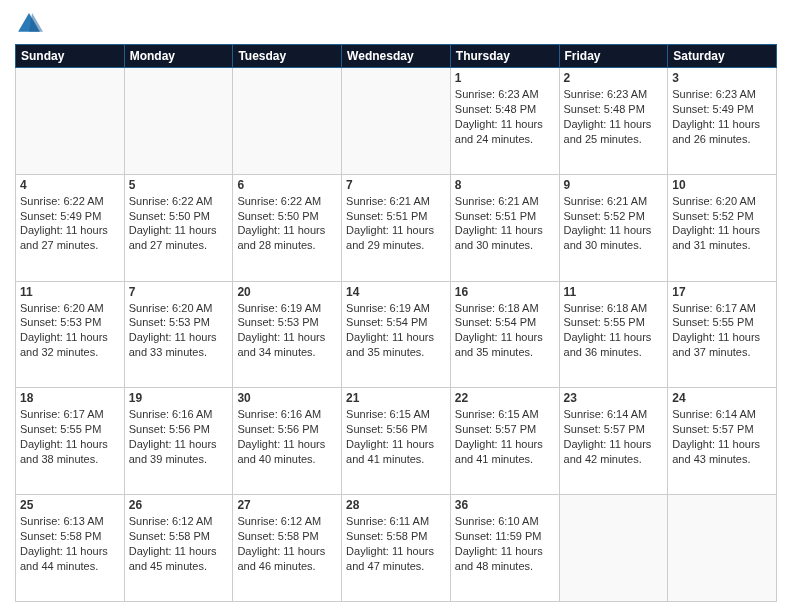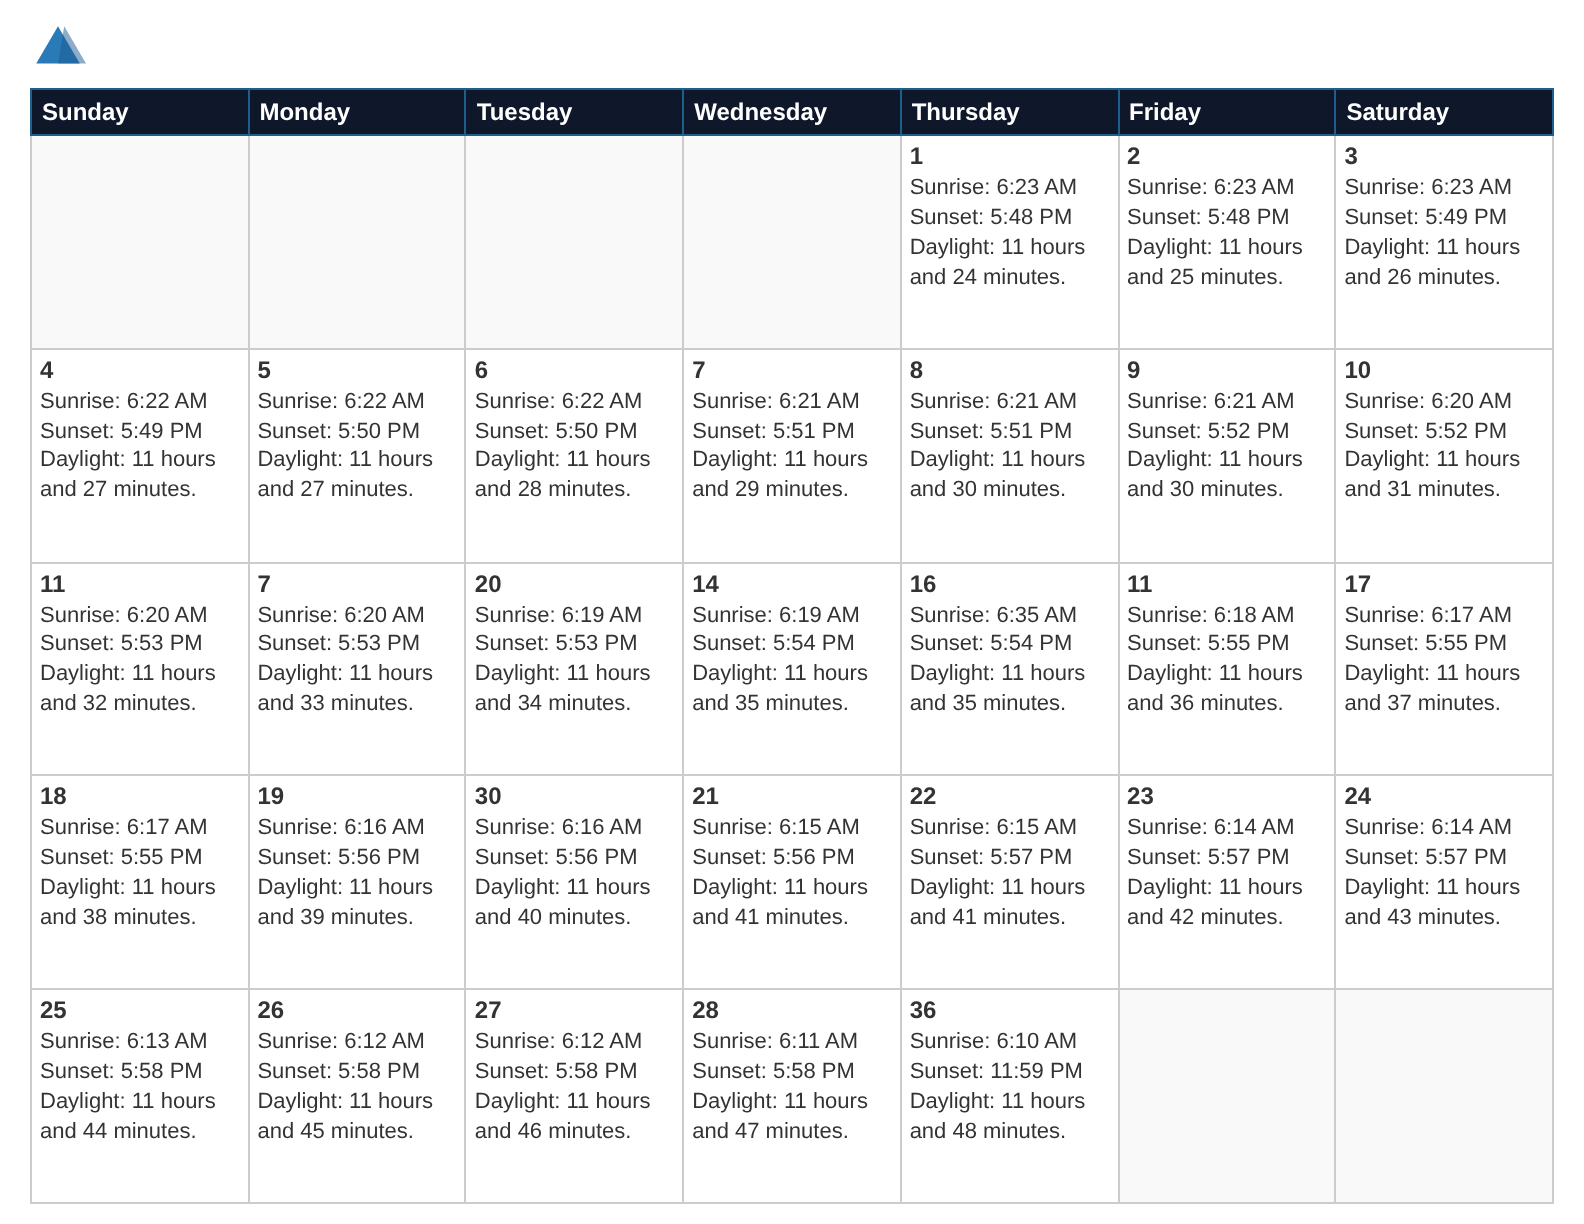--- a/index.html
+++ b/index.html
@@ -228,21 +228,21 @@
           </td>
           <td>
             <span class="day-num">14</span>
             <div class="day-info">Sunrise: 6:19 AM
 Sunset: 5:54 PM
 Daylight: 11 hours
 and 35 minutes.</div>
           </td>
           <td>
             <span class="day-num">16</span>
-            <div class="day-info">Sunrise: 6:35 AM
+            <div class="day-info">Sunrise: 6:18 AM
 Sunset: 5:54 PM
 Daylight: 11 hours
 and 35 minutes.</div>
           </td>
           <td>
             <span class="day-num">11</span>
             <div class="day-info">Sunrise: 6:18 AM
 Sunset: 5:55 PM
 Daylight: 11 hours
 and 36 minutes.</div>

